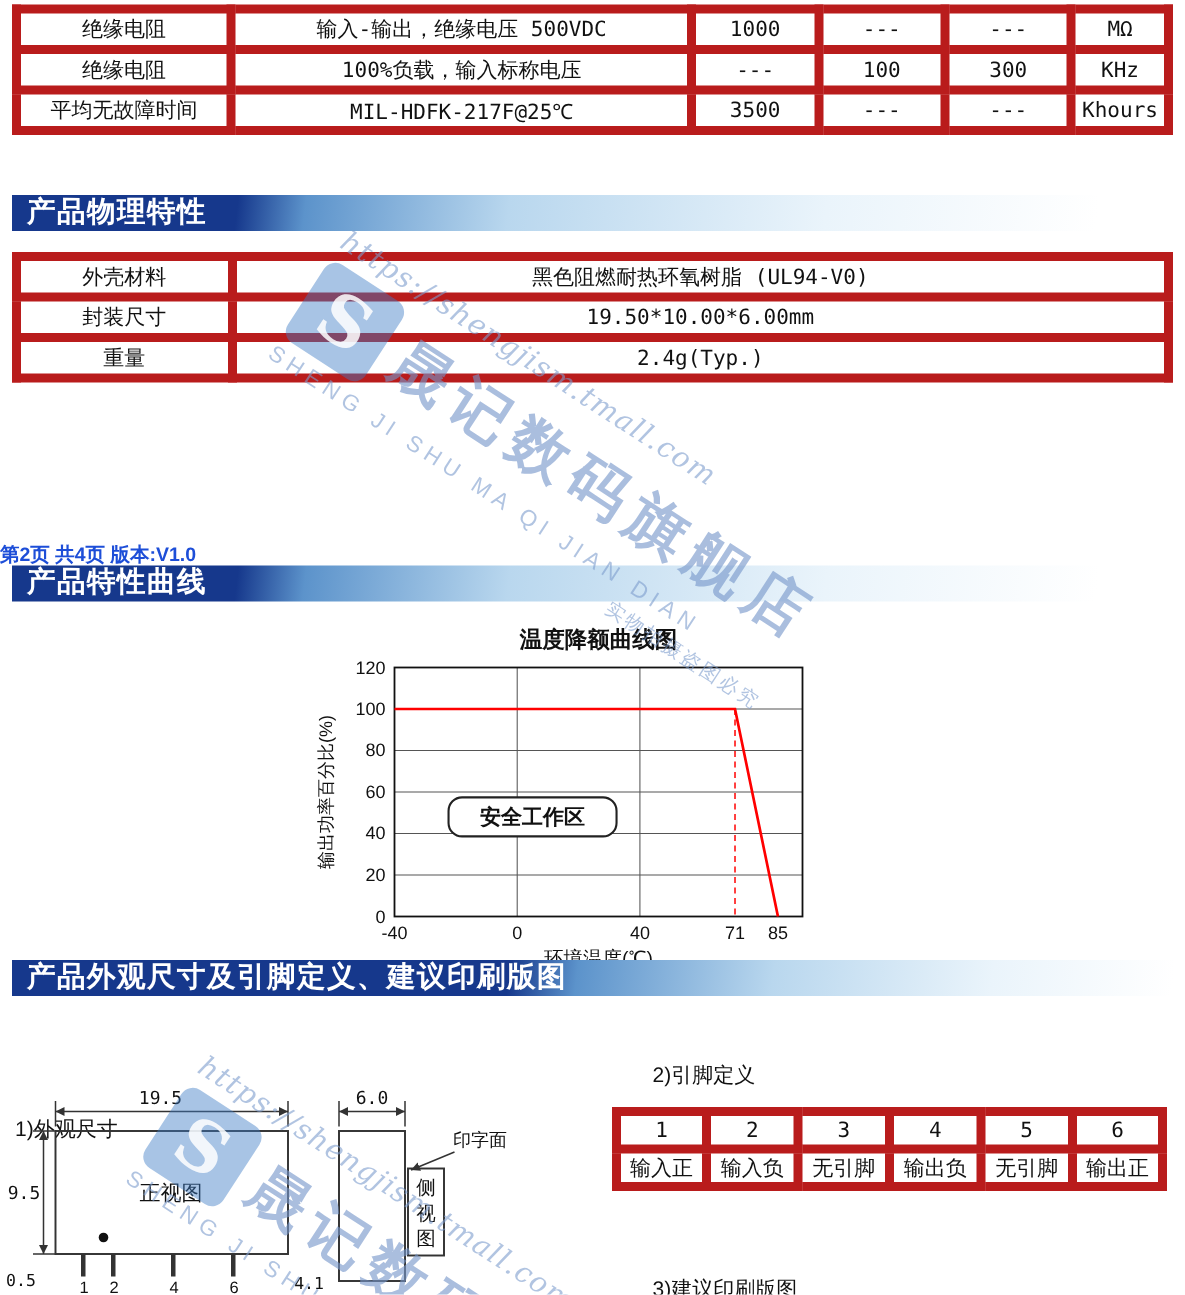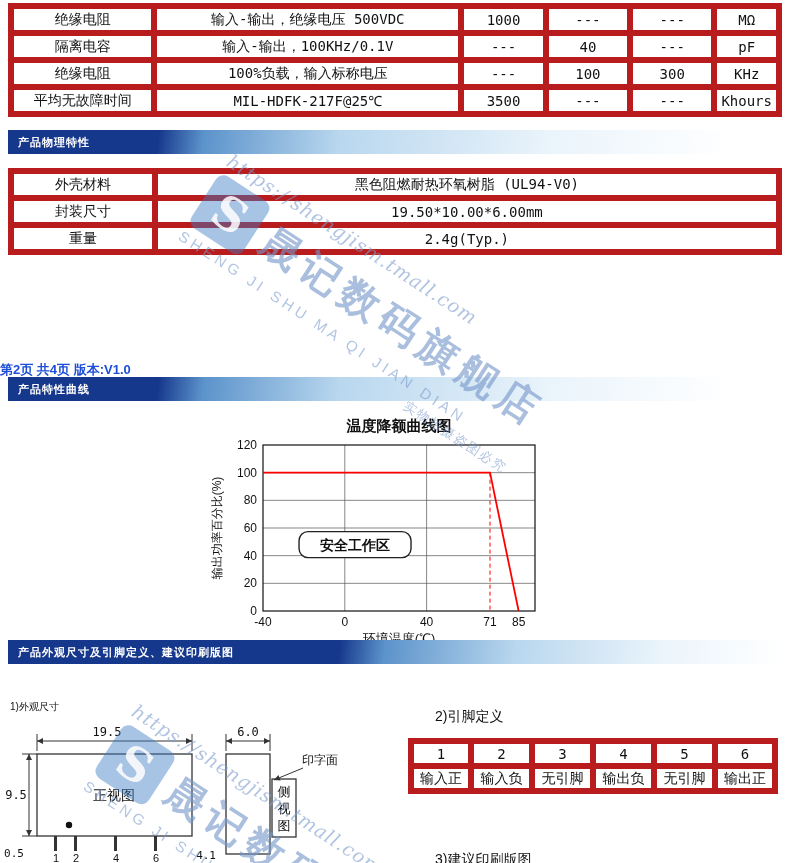--- a/index.html
+++ b/index.html
@@ -10,40 +10,40 @@
   }
   .mono { font-family:"DejaVu Sans Mono","Liberation Mono",monospace; }
 
   table { border-collapse:collapse; background:#fff; }
   td { border:6px solid #b91c1c; text-align:center; font-size:14px; padding:0 4px; }
 
   .spec-table { position:absolute; top:3px; left:8px; width:774px; z-index:2; }
   .spec-table td { height:27px; }
 
   .sec-header { position:absolute; left:8px; width:774px; height:24px; z-index:2;
-    color:#fff; font-weight:bold; font-size:11px; line-height:24px; letter-spacing:1px; }
+    color:#fff; font-weight:bold; font-size:19px; line-height:24px; letter-spacing:1px; }
   .sec-header .txt { position:relative; z-index:2; padding-left:10px; }
   .hdr-bg { position:absolute; inset:0; z-index:1; }
   .grad-short { background:linear-gradient(97deg,#16388c 0px,#16388c 150px,#5c93cb 195px,#b9d7ee 330px,#eaf4fb 540px,#ffffff 720px); }
   .grad-long  { background:linear-gradient(97deg,#16388c 0px,#16388c 330px,#5c93cb 375px,#b9d7ee 505px,#eaf4fb 650px,#ffffff 770px); }
   #hdr-physical { top:130px; }
   #hdr-curves   { top:377px; }
   #hdr-outline  { top:640px; }
 
   .phys-table { position:absolute; top:168px; left:8px; width:774px; z-index:2; }
   .phys-table td { height:27px; }
 
   .page-info { position:absolute; top:361px; left:0; width:100%; text-align:left;
     font-size:13px; font-weight:bold; color:#1d4ed8; z-index:2; }
 
   .chart-wrap { position:absolute; top:415px; left:0; width:100%;
     display:flex; justify-content:center; z-index:2; }
   #curve-chart text { font-family:"Liberation Sans",sans-serif; fill:#111; }
 
-  .label-outline-1 { position:absolute; top:700px; left:10px;  font-size:10px; z-index:2; }
+  .label-outline-1 { position:absolute; top:744px; left:10px;  font-size:14px; z-index:2; }
   .label-outline-2 { position:absolute; top:708px; left:435px; font-size:14px; z-index:2; }
   .label-outline-3 { position:absolute; top:851px; left:435px; font-size:14px; z-index:2; }
 
   .outline-svg { position:absolute; top:724px; left:2px; z-index:2; }
   .outline-svg text { fill:#111; }
   .dim  { stroke:#333; stroke-width:1; }
   .part { fill:none; stroke:#333; stroke-width:1.3; }
 
   .pin-table { position:absolute; top:738px; left:408px; width:370px; z-index:2; }
   .pin-table td { height:25px; }
@@ -78,28 +78,20 @@
       <col style="width:64px">
   </colgroup>
   <tbody>
       <tr>
         <td>绝缘电阻</td>
         <td>输入-输出，绝缘电压 500VDC</td>
         <td>1000</td>
         <td>---</td>
         <td>---</td>
         <td>MΩ</td>
-      </tr>
-      <tr>
-        <td>隔离电容</td>
-        <td>输入-输出，100KHz/0.1V</td>
-        <td>---</td>
-        <td>40</td>
-        <td>---</td>
-        <td>pF</td>
       </tr>
       <tr>
         <td>绝缘电阻</td>
         <td>100%负载，输入标称电压</td>
         <td>---</td>
         <td>100</td>
         <td>300</td>
         <td>KHz</td>
       </tr>
       <tr>

